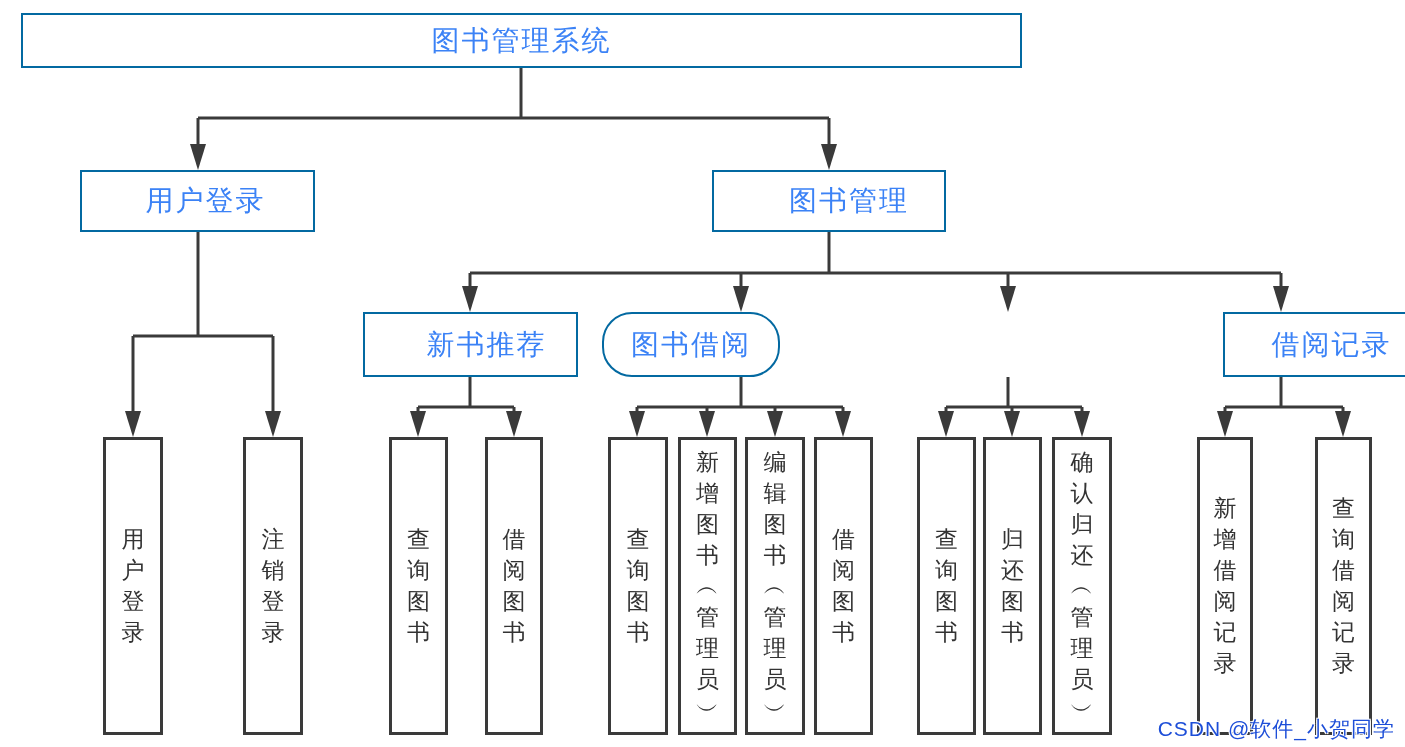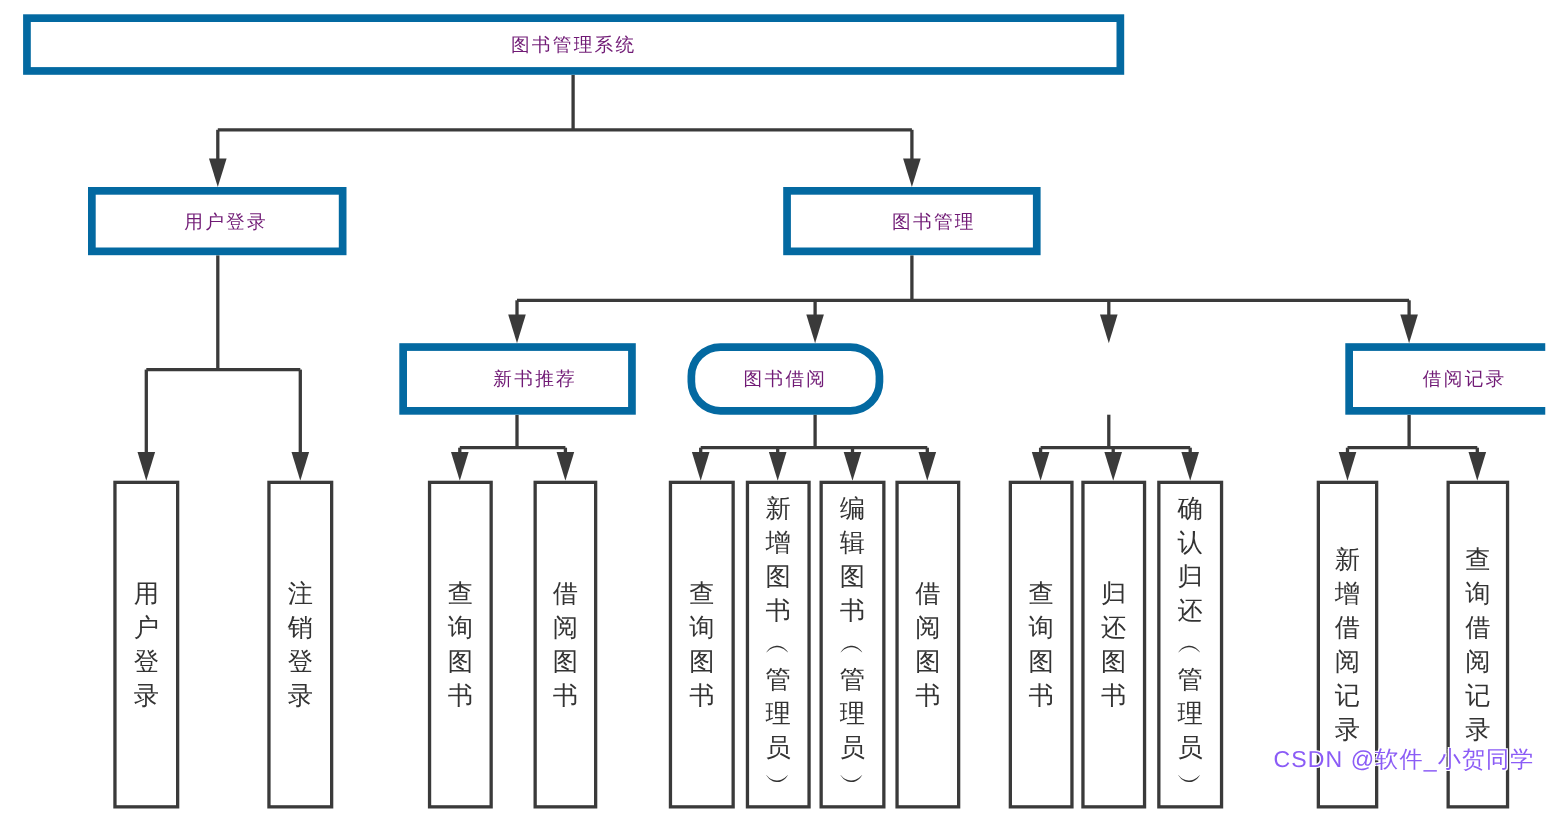--- a/index.html
+++ b/index.html
@@ -7,50 +7,50 @@
     position:relative;
     width:1405px;height:747px;
     background:#fff;
     font-family:"Liberation Sans","DejaVu Sans",sans-serif;
     overflow:hidden;
   }
   .connectors{position:absolute;left:0;top:0;width:1405px;height:747px;}
   .node{
     position:absolute;
     box-sizing:border-box;
-    border:7px solid #0369a1;
+    border:2px solid #0369a1;
     background:#fff;
     display:flex;
     align-items:center;
     justify-content:center;
-    color:#701a75;
-    font-size:17px;
+    color:#3b82f6;
+    font-size:28px;
     letter-spacing:2px;
     z-index:2;
   }
   .vnode{
     position:absolute;
     box-sizing:border-box;
     border:3px solid #3a3a3a;
     background:#fff;
     display:flex;
     flex-direction:column;
     align-items:center;
     justify-content:center;
     color:#333;
     font-size:23px;
     z-index:2;
   }
   .vc{display:block;height:31px;line-height:31px;text-align:center;}
   .watermark{
     position:absolute;
     right:10px;
-    top:676px;
+    top:715px;
     font-size:21px;
-    color:#8b5cf6;
+    color:#1d4ed8;
     letter-spacing:1px;
     z-index:3;
     text-shadow:1px 1px 0 #fff,-1px -1px 0 #fff,1px -1px 0 #fff,-1px 1px 0 #fff;
   }
   svg .ln{stroke:#3a3a3a;stroke-width:3;fill:none;}
   svg .ah{fill:#3a3a3a;stroke:none;}
 </style>
 </head>
 <body>
 
@@ -117,21 +117,21 @@
     <path class="ln" d="M1343,407 V424"></path>
       <polygon class="ah" points="1335,411 1351,411 1343,437"></polygon>
   </svg>
 
   <div class="node" style="left:21px;top:13px;width:1001px;height:55px;">图书管理系统</div>
 
   <div class="node" style="left:80px;top:170px;width:235px;height:62px;padding-left:16px;">用户登录</div>
   <div class="node" style="left:712px;top:170px;width:234px;height:62px;padding-left:40px;">图书管理</div>
 
   <div class="node" style="left:363px;top:312px;width:215px;height:65px;padding-left:32px;">新书推荐</div>
-  <div class="node" style="left:625px;top:312px;width:178px;height:65px;border-radius:30px;">图书借阅</div>
+  <div class="node" style="left:602px;top:312px;width:178px;height:65px;border-radius:30px;">图书借阅</div>
   <div class="node" style="left:1223px;top:312px;width:217px;height:65px;">借阅记录</div>
 
   <div class="vnode" style="left:103px;top:437px;width:60px;height:298px;">
       <span class="vc">用</span>
       <span class="vc">户</span>
       <span class="vc">登</span>
       <span class="vc">录</span>
     </div>
   <div class="vnode" style="left:243px;top:437px;width:60px;height:298px;">
       <span class="vc">注</span>

